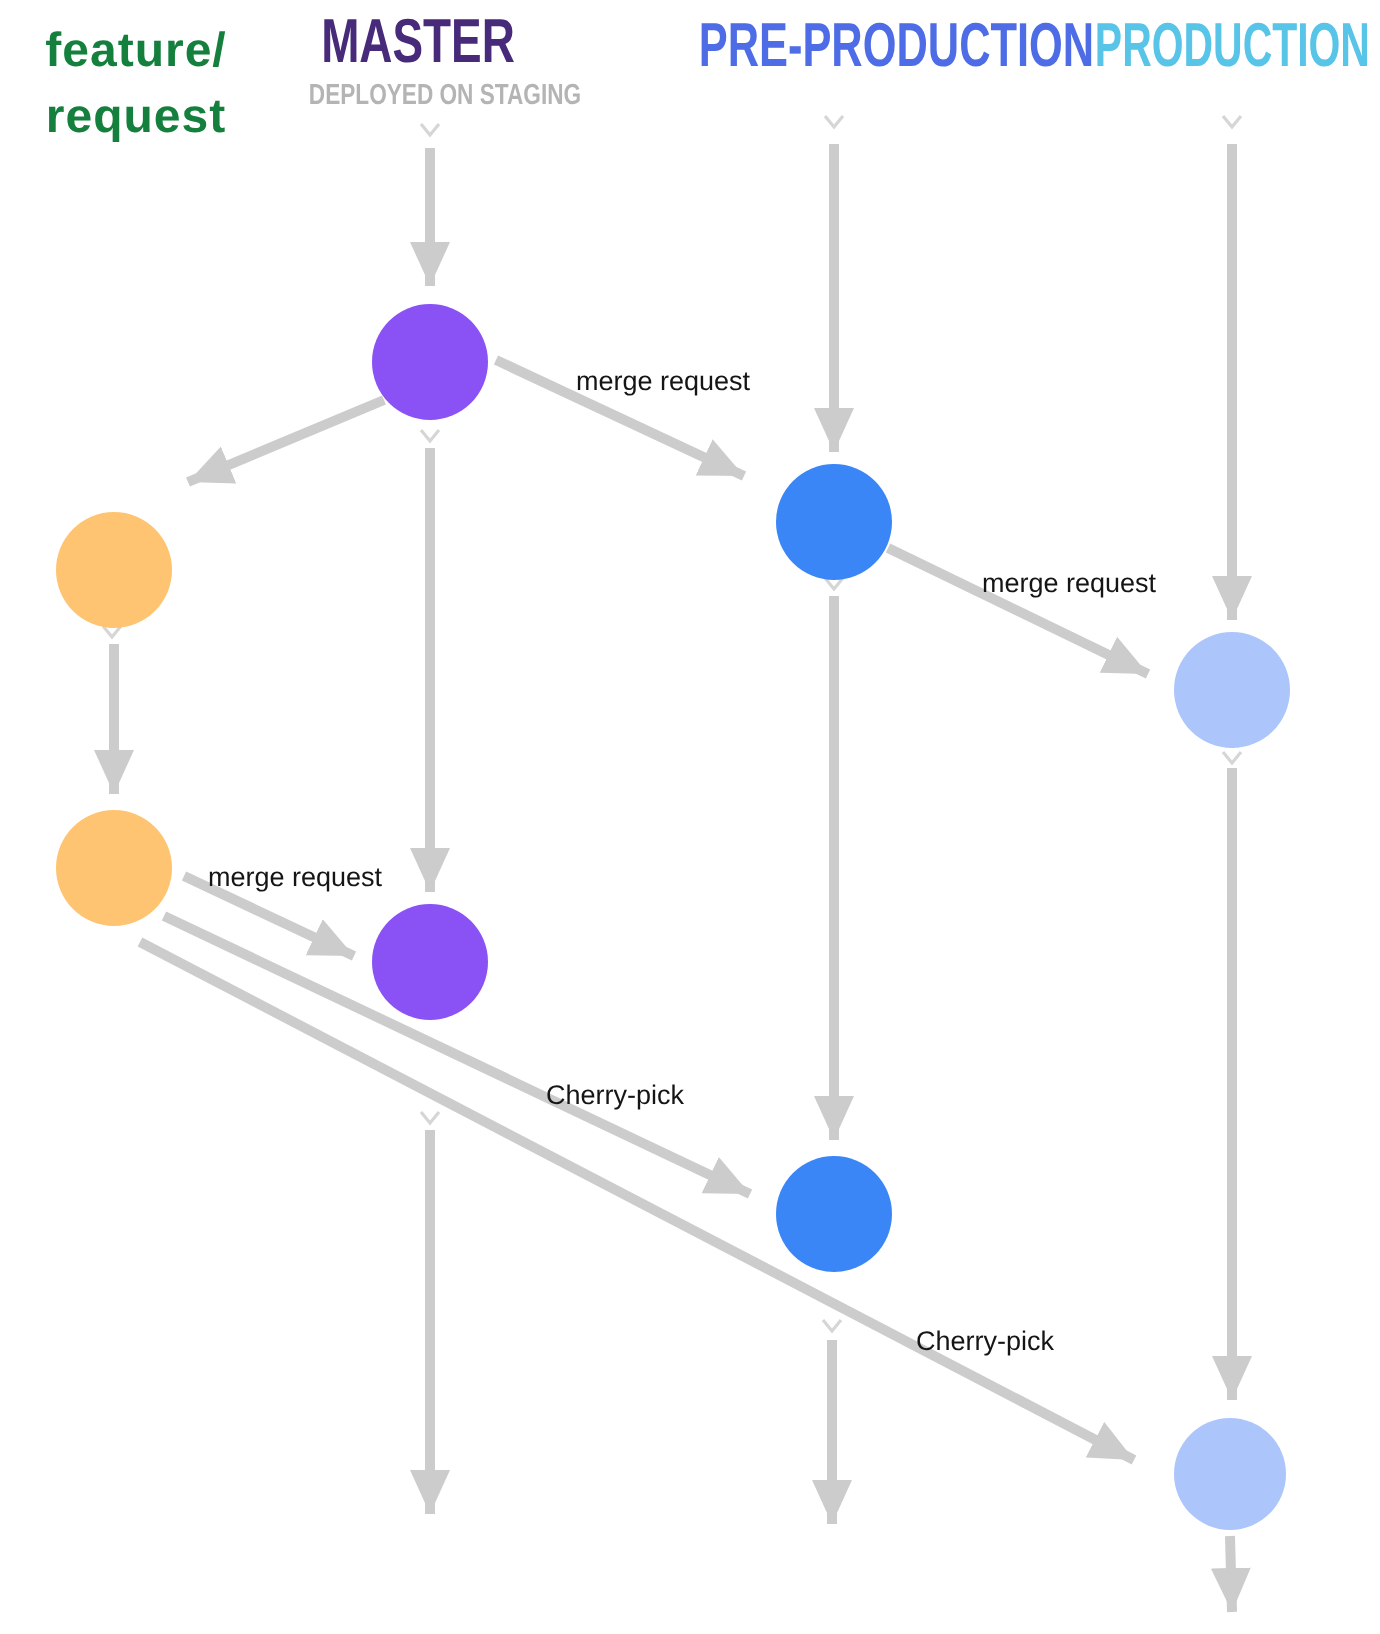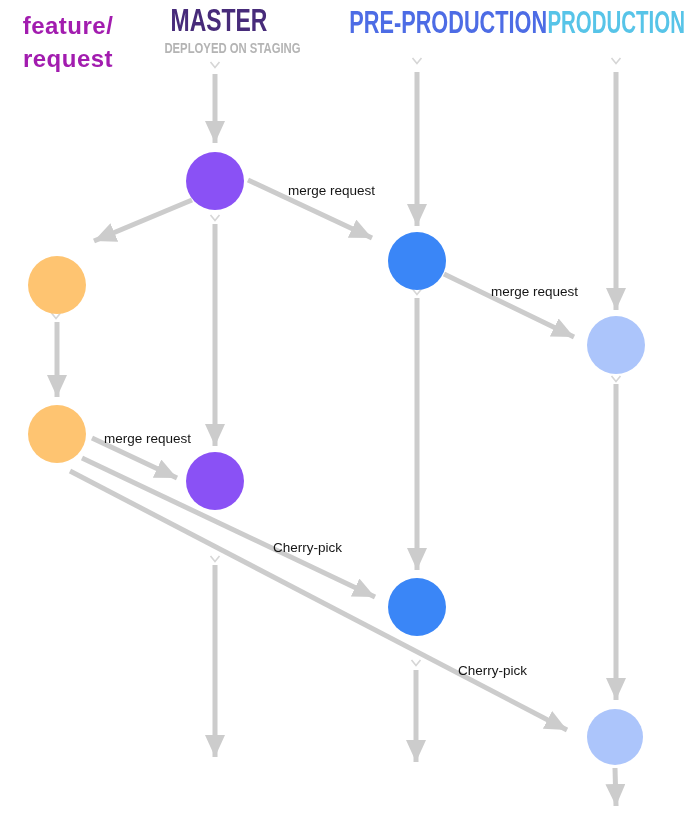--- a/index.html
+++ b/index.html
@@ -10,21 +10,21 @@
     background: #ffffff;
     overflow: hidden;
     font-family: "Liberation Sans", sans-serif;
   }
   #diagram-svg { position: absolute; left: 0; top: 0; }
   .hdr { position: absolute; text-align: center; white-space: nowrap; }
   #hdr-feature {
     left: 12px; top: 9px; width: 112px;
     font-size: 24px; font-weight: bold; line-height: 33px; letter-spacing: 0.5px;
   }
-  #hdr-master { left: 149px; top: 5px; width: 140px; }
+  #hdr-master { left: 139px; top: 5px; width: 140px; }
   .master-title {
     font-size: 31px; font-weight: bold; line-height: 1.05;
     transform: scaleX(0.74); transform-origin: 50% 50%;
   }
   .master-sub {
     font-size: 14.5px; font-weight: bold; line-height: 1; margin-top: 3px;
     transform: scaleX(0.78); transform-origin: 50% 50%;
   }
   #hdr-preprod { left: 307px; top: 5px; width: 220px; font-size: 31px; font-weight: bold; }
   #hdr-prod   { left: 506px; top: 5px; width: 220px; font-size: 31px; font-weight: bold; }
@@ -80,21 +80,21 @@
       <circle cx="215" cy="481" r="29" fill="#8a51f5"></circle>
       <circle cx="417" cy="607" r="29" fill="#3a86f7"></circle>
       <circle cx="615" cy="737" r="28" fill="#acc5fb"></circle>
       <text x="288" y="195" fill="#151515" class="edge-label">merge request</text>
       <text x="491" y="296" fill="#151515" class="edge-label">merge request</text>
       <text x="104" y="443" fill="#151515" class="edge-label">merge request</text>
       <text x="273" y="552" fill="#151515" class="edge-label">Cherry-pick</text>
       <text x="458" y="675" fill="#151515" class="edge-label">Cherry-pick</text>
     </svg>
 
-  <div id="hdr-feature" class="hdr" style="color: #a21caf;">
+  <div id="hdr-feature" class="hdr" style="color: #15803d;">
     <div>feature/</div>
     <div>request</div>
   </div>
 
   <div id="hdr-master" class="hdr">
     <div class="master-title" id="hdr-master-title" style="color: rgb(71, 43, 122);">MASTER</div>
     <div class="master-sub" id="hdr-master-sub" style="color: rgb(180, 180, 180);">DEPLOYED ON STAGING</div>
   </div>
 
   <div id="hdr-preprod" class="hdr" style="color: rgb(77, 108, 229);">

